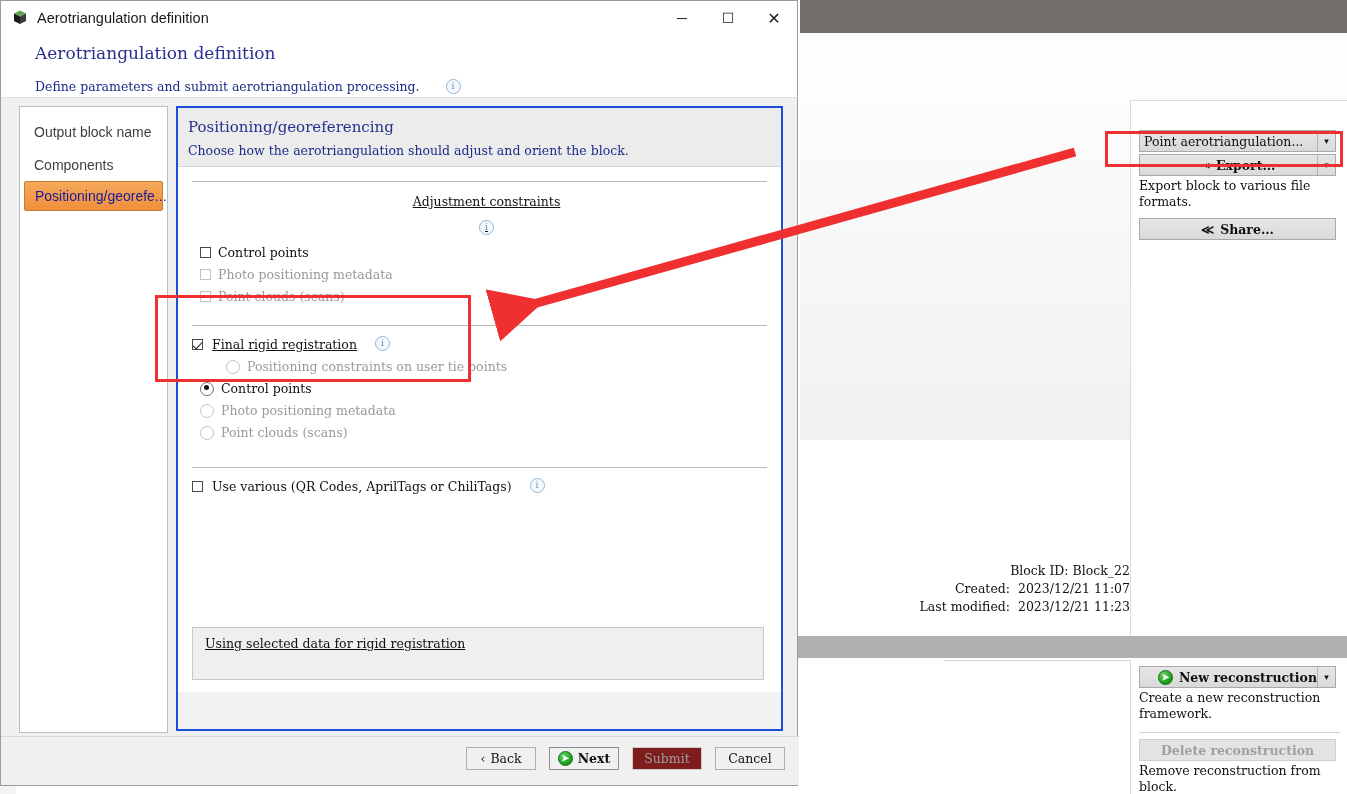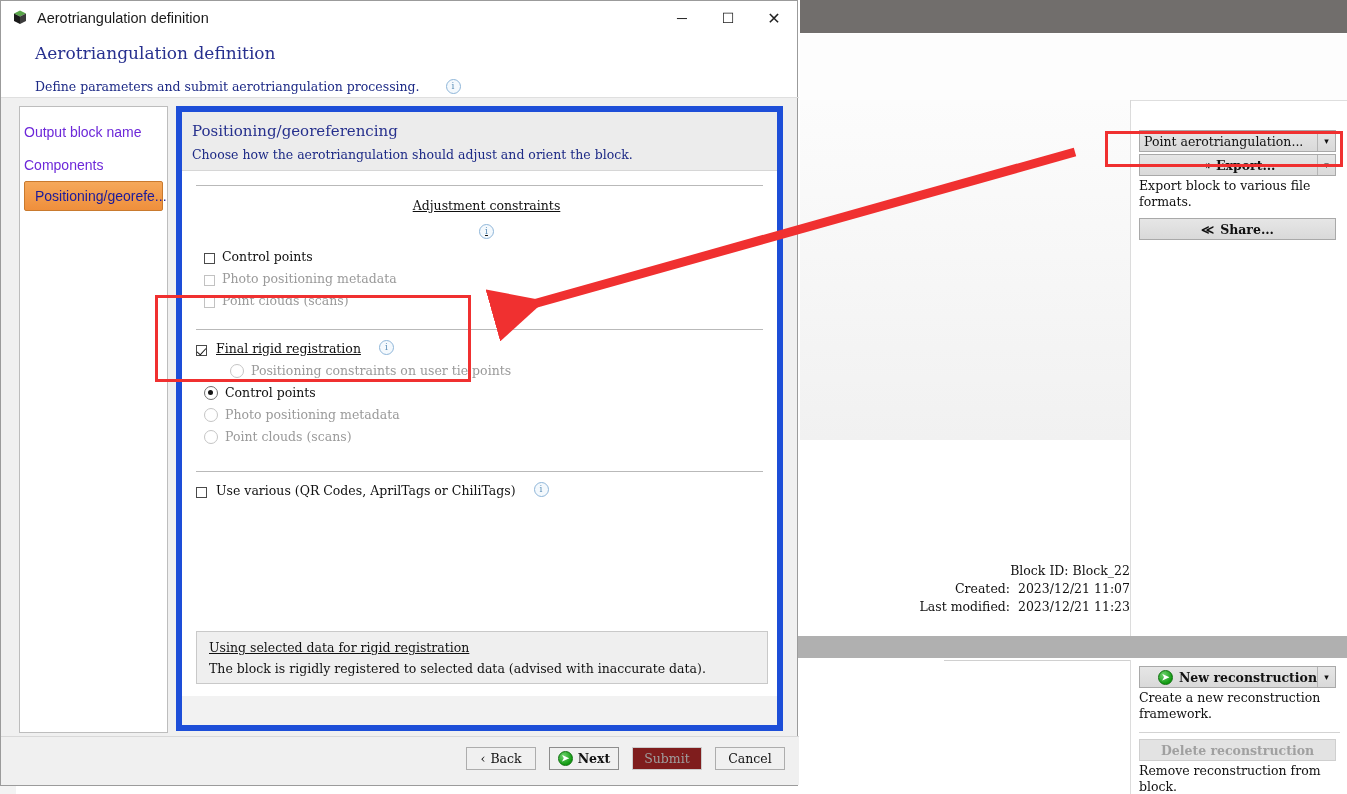--- a/index.html
+++ b/index.html
@@ -69,35 +69,35 @@
   #dlg-sub .info{margin-left:22px;}
   #hdr-rule{position:absolute;left:0;bottom:0;width:798px;height:1px;background:#dfdfdf;}
 
   .info-icon{display:inline-block;width:13px;height:13px;border:1px solid #8fb6d9;border-radius:50%;
     color:#5e8fb8;font-family:"DejaVu Serif",serif;font-size:9px;line-height:12px;text-align:center;
     vertical-align:middle;position:relative;top:-1px;background:#f4f9fd;}
 
   #dlg-body{position:absolute;left:0;top:98px;width:798px;height:648px;}
 
   #nav{position:absolute;left:18px;top:7px;width:147px;height:625px;background:#ffffff;border:1px solid #bdbdbd;}
-  .nav-item{height:33px;display:flex;align-items:center;padding-left:4px;
-    font-family:"Liberation Sans",sans-serif;font-size:14px;color:#6d28d9;box-sizing:border-box;}
+  .nav-item{height:33px;display:flex;align-items:center;padding-left:14px;
+    font-family:"Liberation Sans",sans-serif;font-size:14px;color:#404040;box-sizing:border-box;}
   .nav-item.active{background:linear-gradient(180deg,#f5a85a 0%,#ef8f3c 100%);
      border:1px solid #c97a2e;color:#1a1a9b;margin:0 4px;border-radius:2px;height:30px;padding-left:10px;}
 
-  #content{position:absolute;left:175px;top:7px;width:607px;height:625px;background:#f2f2f2;border:6px solid #1d4ed8;box-sizing:border-box;}
+  #content{position:absolute;left:175px;top:7px;width:607px;height:625px;background:#f2f2f2;border:2px solid #1d4ed8;box-sizing:border-box;}
   #content-head{background:#ececec;padding:10px 0 8px 10px;border-bottom:1px solid #d6d6d6;}
   #c-title{font-family:"DejaVu Serif",serif;font-size:15px;color:#26308d;}
   #c-sub{font-family:"DejaVu Serif",serif;font-size:12.5px;color:#1d2a86;padding-top:7px;}
 
   #content-main{background:#ffffff;height:525px;position:relative;}
   .sect-rule{height:1px;background:#b9b9b9;margin:0 14px;}
   .sect-label{font-family:"DejaVu Serif",serif;font-size:12.5px;color:#111;text-decoration:underline;
      padding:12px 0 0 14px;display:flex;align-items:center;gap:12px;flex-direction:column;}
-  .optrow{display:flex;align-items:flex-end;padding:5px 0 0 22px;font-family:"DejaVu Serif",serif;font-size:12.5px;color:#111;gap:7px;}
+  .optrow{display:flex;align-items:center;padding:5px 0 0 22px;font-family:"DejaVu Serif",serif;font-size:12.5px;color:#111;gap:7px;}
   .optrow.dim{color:#9a9a9a;}
   .cbox{width:11px;height:11px;border:1px solid #4a4a4a;background:#fff;box-sizing:border-box;
     display:inline-block;position:relative;flex:none;}
   .cbox.dim{border-color:#c2c2c2;}
   .cbox.checked:after{content:"";position:absolute;left:2px;top:0px;width:4px;height:8px;
     border:solid #1a1a1a;border-width:0 1.6px 1.6px 0;transform:rotate(42deg);}
   .radio{width:12px;height:12px;border:1px solid #6f6f6f;border-radius:50%;background:#fff;
     display:inline-block;position:relative;flex:none;}
   .radio.dim{border-color:#c5c5c5;}
   .radio.sel:after{content:"";position:absolute;left:2.5px;top:2.5px;width:5px;height:5px;border-radius:50%;background:#131313;}
@@ -287,21 +287,20 @@
         <div class="sect-rule"></div>
 
         <div class="optrow" style="padding-left:14px;padding-top:11px;gap:9px;">
           <span class="cbox"></span>
           <span>Use various (QR Codes, AprilTags or ChiliTags)</span>
           <span class="info-icon" style="margin-left:9px;">i</span>
         </div>
 
         <div id="descbox">
           <div class="t">Using selected data for rigid registration</div>
-          <div class="d">The block is rigidly registered to selected data (advised with inaccurate data).</div>
         </div>
       </div>
     </div>
   </div>
 
   <div id="dlg-footer">
     <div id="footer-btns">
       <div class="fbtn">
         <span>‹</span>
         <span>Back</span>

